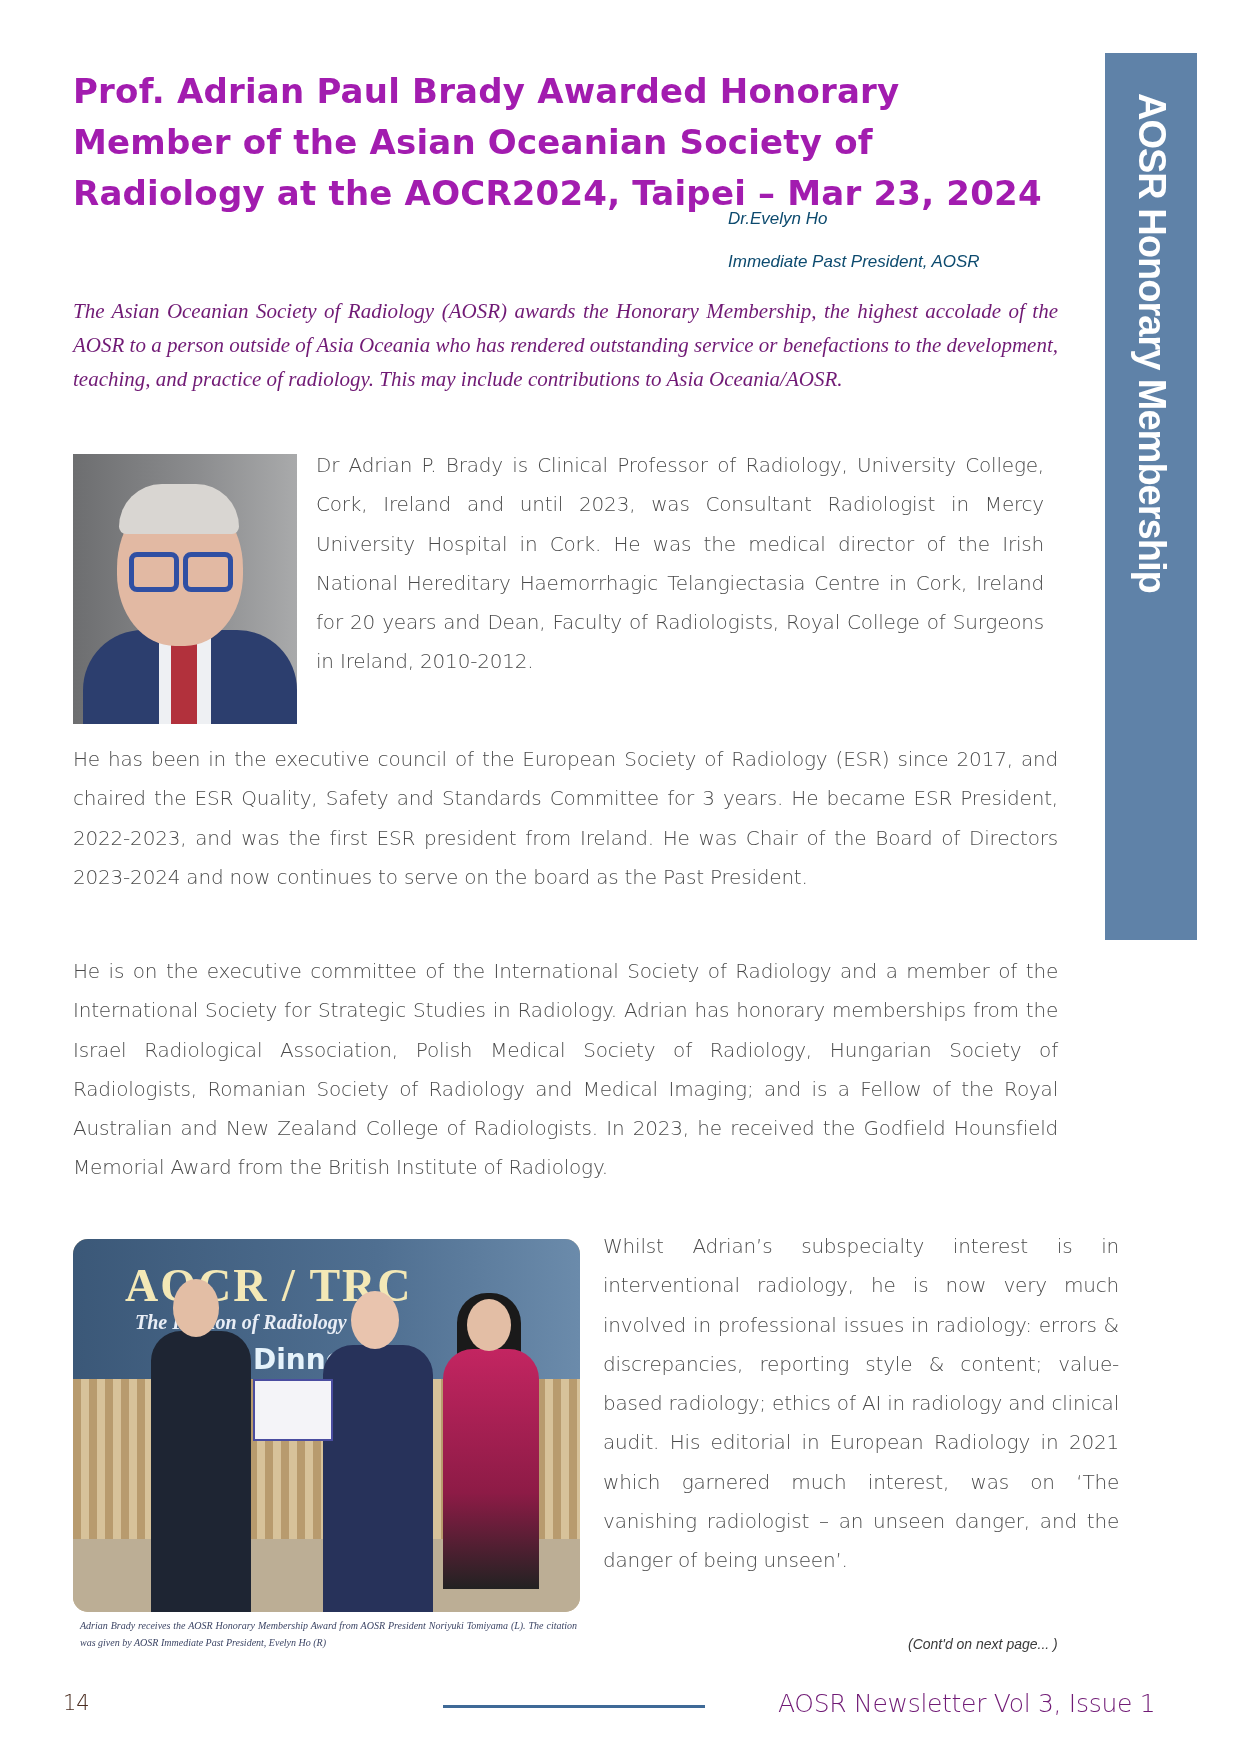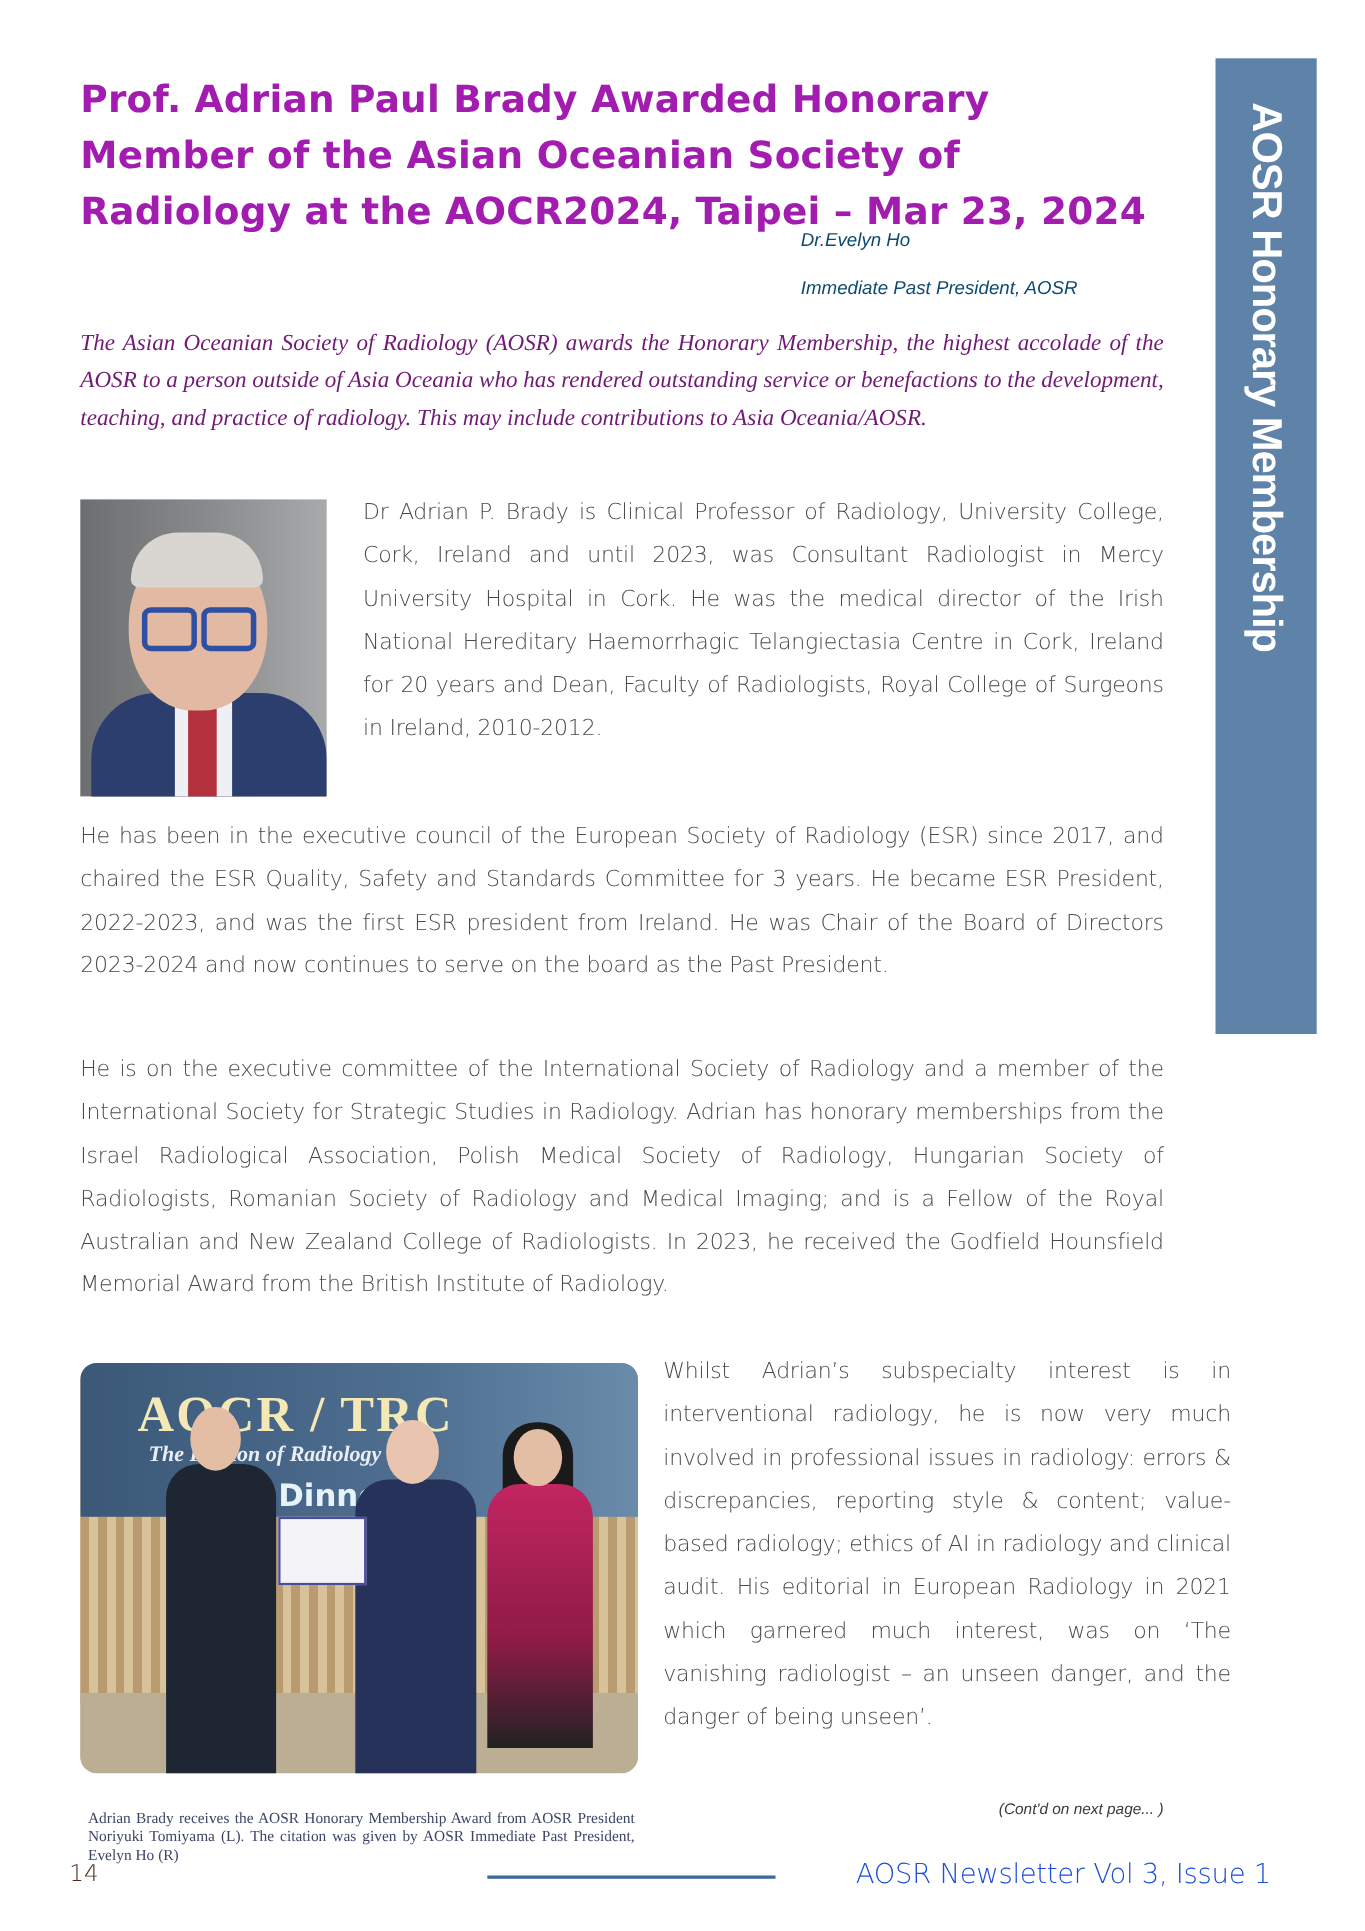--- a/index.html
+++ b/index.html
@@ -63,21 +63,21 @@
   }
   .portrait .shirt {
     position: absolute; left: 86px; top: 178px; width: 52px; height: 100px;
     background: #eef0f3;
   }
   .portrait .tie {
     position: absolute; left: 98px; top: 190px; width: 26px; height: 90px;
     background: #b2313c;
   }
 
-  .para1 { left: 330px; top: 446px; width: 728px; }
+  .para1 { left: 316px; top: 446px; width: 728px; }
   .para2 { left: 73px; top: 740px; width: 985px; }
   .para3 { left: 73px; top: 952px; width: 985px; }
   .para4 { left: 603px; top: 1227px; width: 516px; }
 
   
   .photo {
     left: 73px; top: 1239px; width: 507px; height: 373px;
     background: #c9b38c; overflow: hidden; border-radius: 15px;
   }
   .photo .banner {
@@ -120,45 +120,44 @@
   .p3 .p-head { left: 24px; top: 0; width: 44px; height: 52px; }
   .p3 .p-hair { position: absolute; left: 14px; top: -6px; width: 64px; height: 100px; border-radius: 30px 30px 10px 10px; background: #1a1a1a; }
   .p3 .p-body { left: 0; top: 50px; width: 96px; height: 240px; background: linear-gradient(180deg, #c32561 0%, #8d1b46 60%, #222 100%); }
   .cert {
     position: absolute; left: 180px; top: 140px; width: 76px; height: 58px;
     background: #f4f4f8; border: 2px solid #4a4da0;
   }
 
   .caption {
     left: 80px; top: 1617px; width: 497px;
-    font-family: "Liberation Serif", serif; 
-    font-size: 14px; line-height: 17px; color: #3c4565;
+    font-family: "Liberation Serif", serif; font-style: italic;
+    font-size: 10px; line-height: 17px; color: #3c4565;
     text-align: justify;
-    margin-top: 28px;
   }
   .contd {
     left: 908px; top: 1636px;
     font-family: "Liberation Sans", sans-serif; font-style: italic;
     font-size: 14px; color: #3a3a3a;
   }
 
   
   .page-num {
     left: 63px; top: 1691px;
     font-family: "DejaVu Sans", sans-serif; font-weight: 300;
     font-size: 21px; color: #4a2d20;
   }
   .footer-line {
     left: 443px; top: 1705px; width: 262px; height: 3px;
     background: #3f6a97;
   }
   .newsletter {
     left: 778px; top: 1689px;
     font-family: "DejaVu Sans", sans-serif; font-weight: 300;
-    font-size: 25px; color: #1d4ed8; letter-spacing: -0.3px;
+    font-size: 25px; color: #701a75; letter-spacing: -0.3px;
   }
 
   
   .sidebar {
     left: 1105px; top: 53px; width: 92px; height: 887px;
     background: #5f82a8;
   }
   .sidebar-label {
     position: absolute; left: 0; top: 0; width: 92px; height: 887px;
   }

